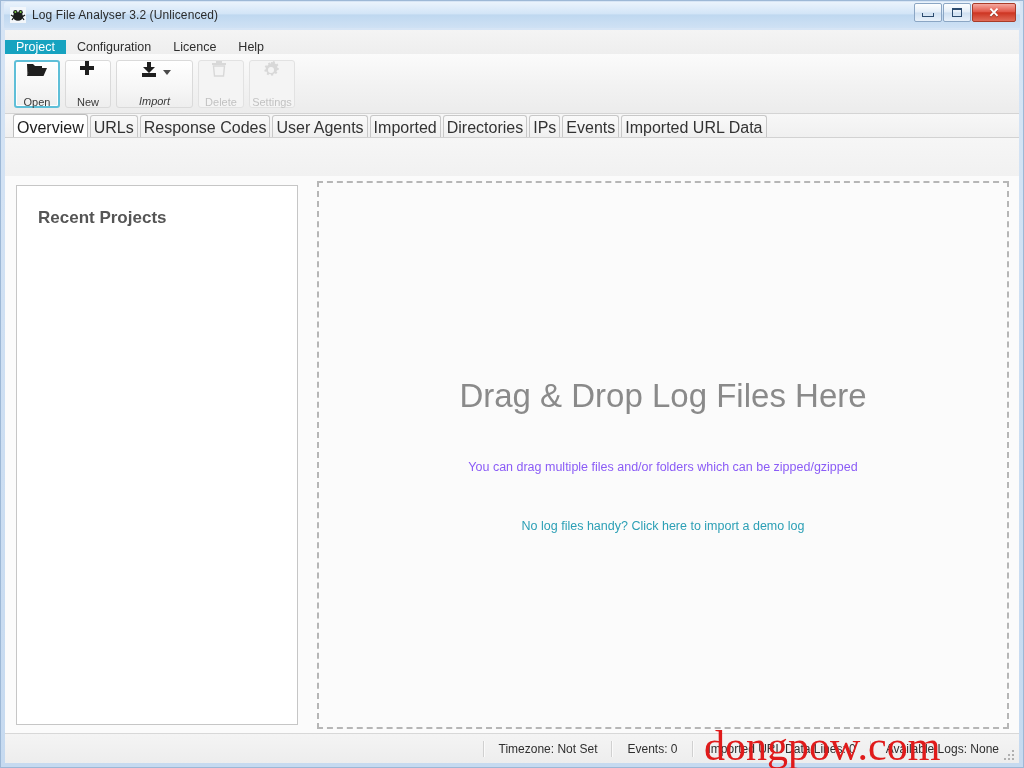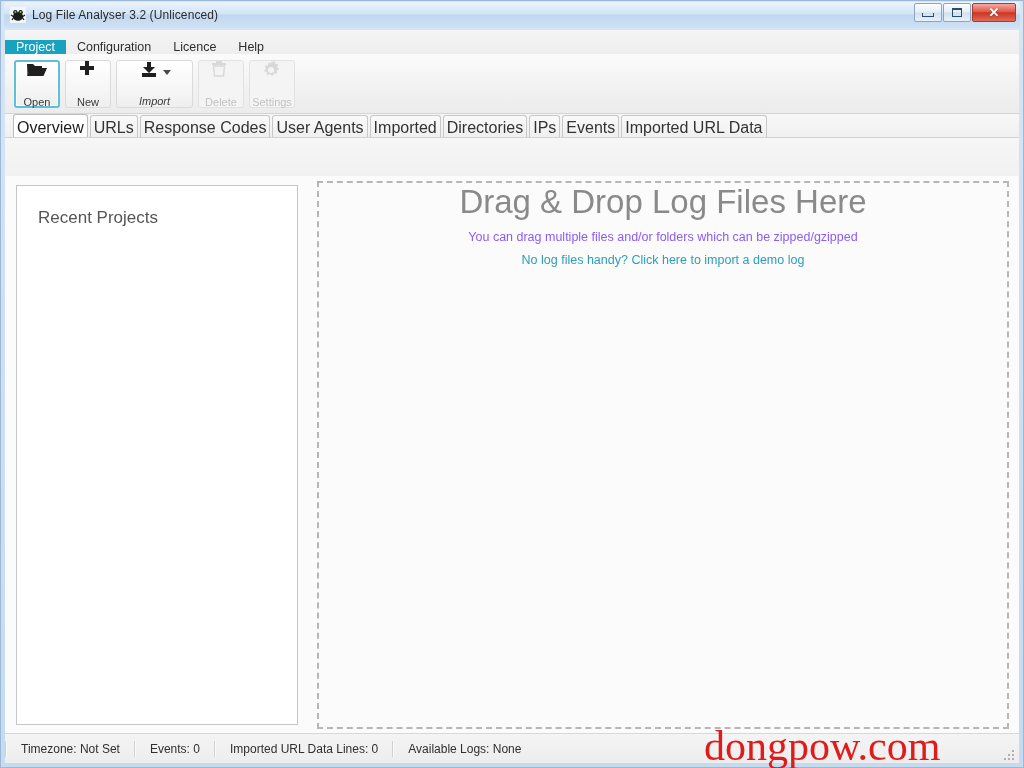--- a/index.html
+++ b/index.html
@@ -247,33 +247,35 @@
     left: 11px; top: 9px;
     width: 282px; height: 540px;
     background: #ffffff;
     border: 1px solid #c6c6c6;
     box-sizing: border-box;
   }
   .recent-title {
     font-size: 17px;
     color: #555555;
     padding: 22px 0 0 21px;
-    font-weight: normal;
+    font-weight: bold;
   }
 
   .dropzone {
     position: absolute;
     left: 312px; top: 5px;
     width: 692px; height: 548px;
     border: 2px dashed #b6b6b6;
     box-sizing: border-box;
     display: flex;
     flex-direction: column;
     align-items: center;
+    justify-content: center;
     background: #fbfbfb;
+    gap: 36px;
   }
   .dz-title {
     font-size: 33px;
     color: #8a8a8a;
     font-weight: normal;
     letter-spacing: 0px;
     margin-bottom: 9px;
     white-space: nowrap;
   }
   .dz-sub {
@@ -291,21 +293,21 @@
 
   
   .statusbar {
     position: absolute;
     left: 5px; top: 733px;
     width: 1014px; height: 30px;
     background: linear-gradient(180deg,#f4f4f4 0%, #ededed 100%);
     border-top: 1px solid #d8d8d8;
     display: flex;
     align-items: center;
-    justify-content: flex-start;
+    justify-content: flex-end;
     padding-right: 6px;
     box-sizing: border-box;
   }
   .st-item {
     font-size: 12px;
     color: #2f2f2f;
     padding: 0 14px;
     white-space: nowrap;
   }
   .st-sep {

